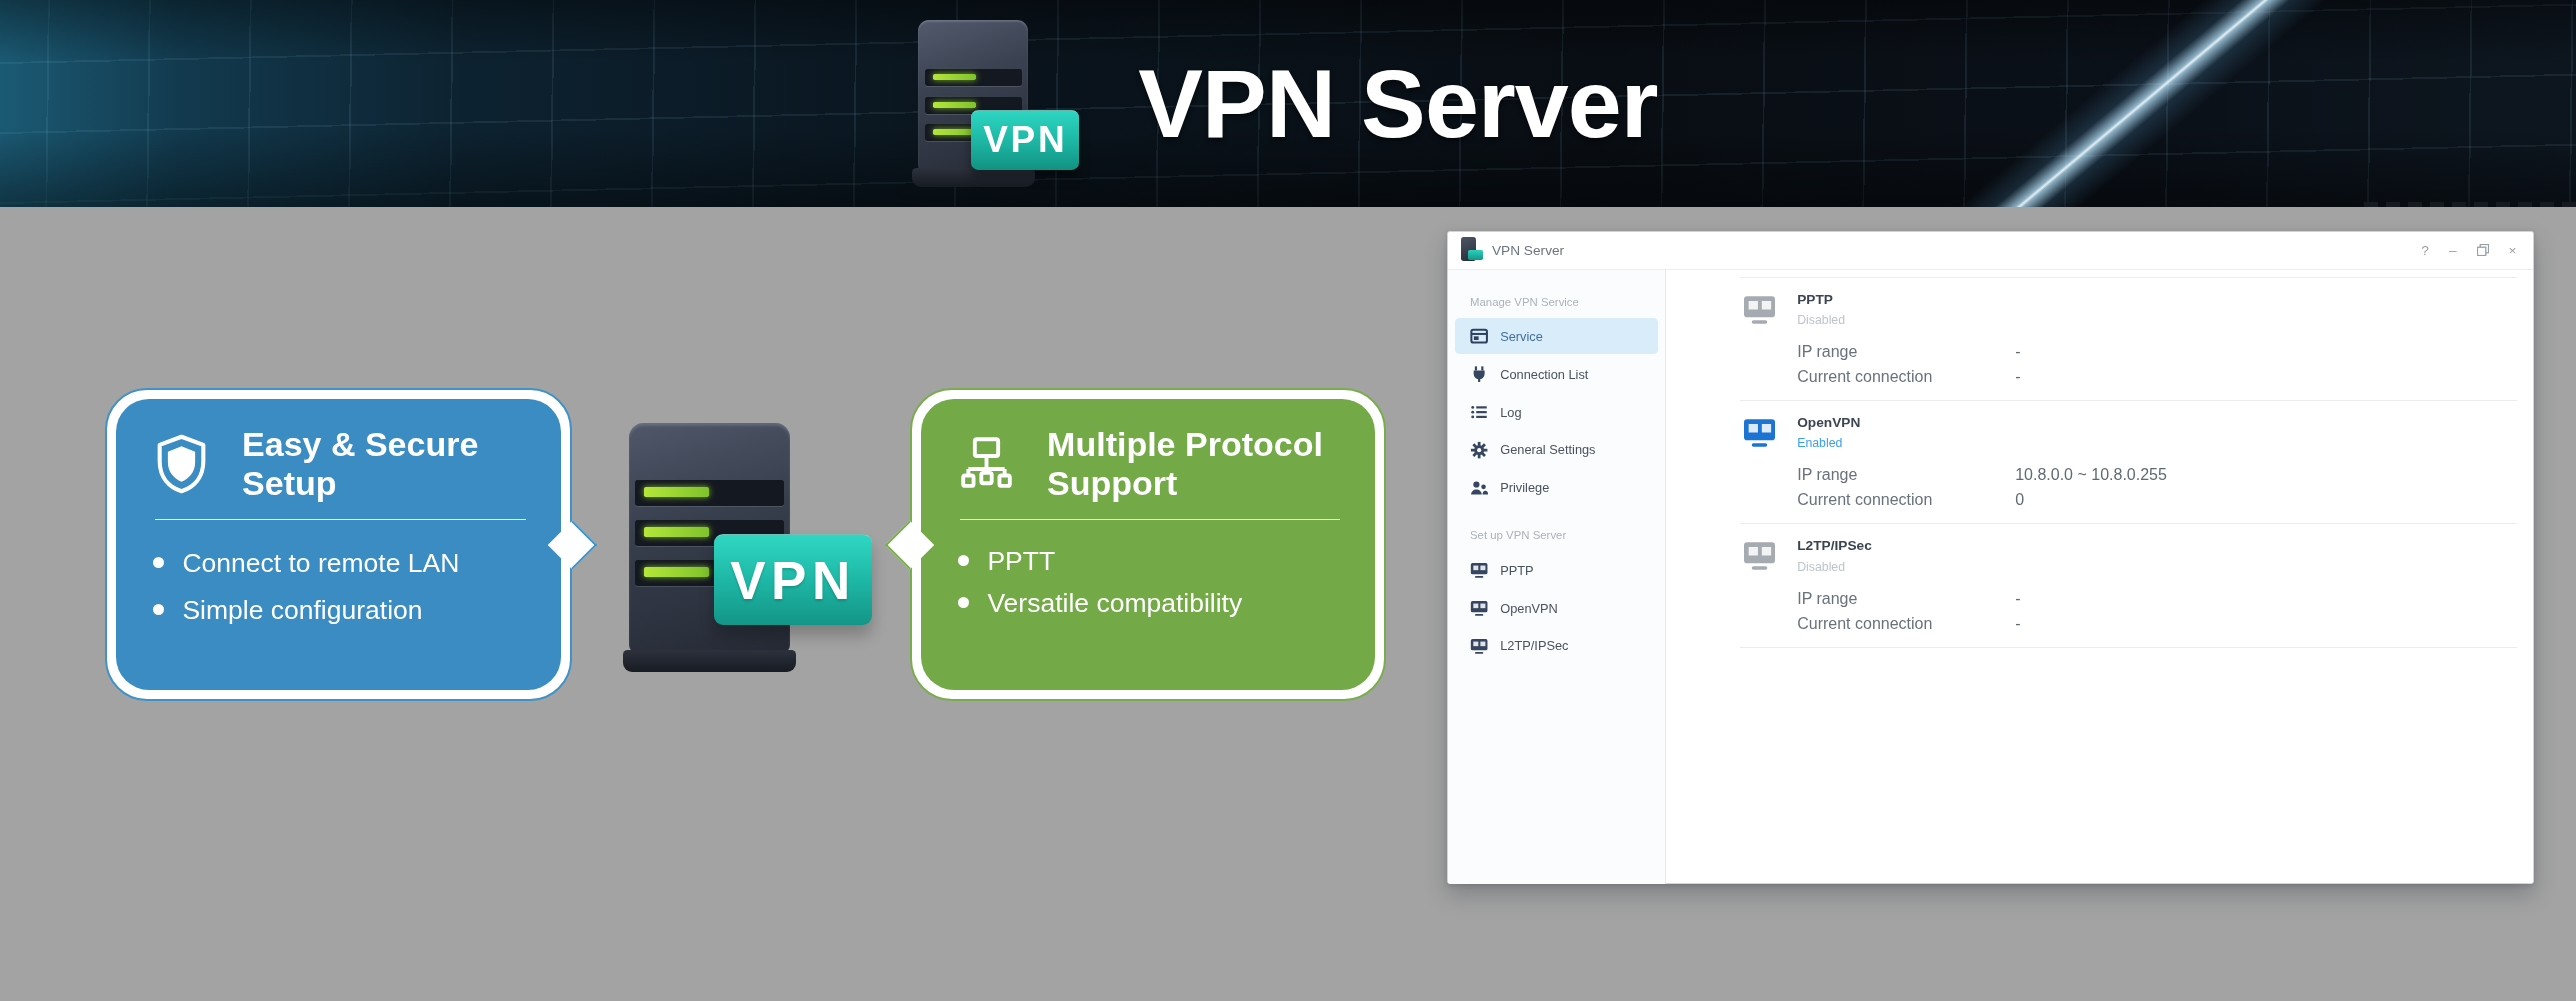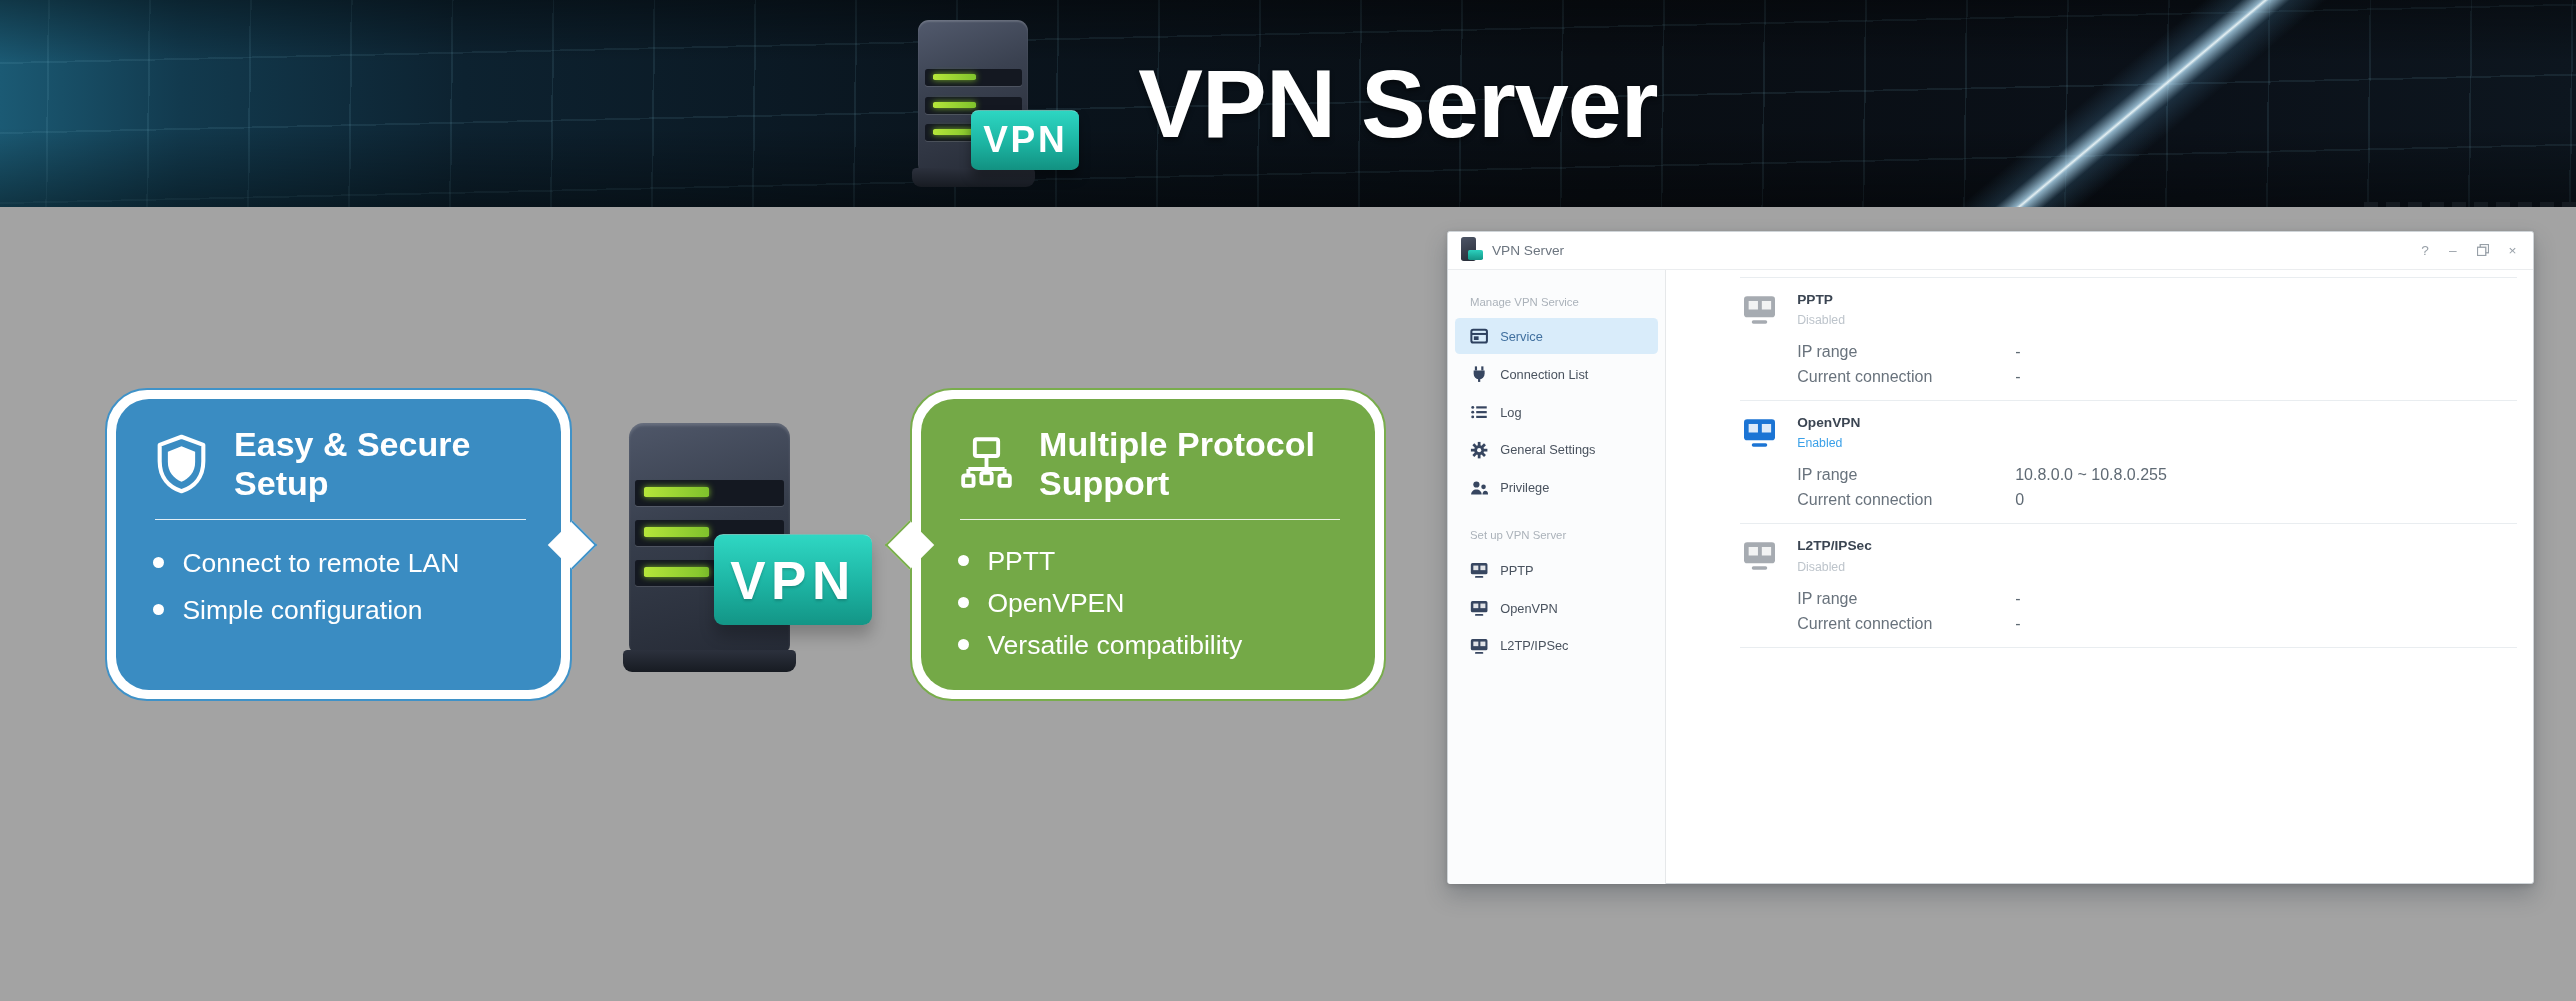--- a/index.html
+++ b/index.html
@@ -47,21 +47,21 @@
   .hero-title { color:#fff; font-size:97px; font-weight:bold; letter-spacing:-0.9px;
          text-shadow:0 2.7px 5.5px rgba(0,0,0,.45); }
 
   
   .bubble { position:absolute; background:#fff; border-radius:42px; padding:9.1px; }
   .bubble.blue  { left:105px; top:388px; width:467px; height:313px; border:2.7px solid #3f92c8; }
   .bubble.green { left:910px; top:388px; width:476px; height:313px; border:2.7px solid #79ad4c; }
   .bubble-inner { width:100%; height:100%; border-radius:33px; padding:25.6px 33px 22px 37px; color:#fff; }
   .blue  .bubble-inner { background:#3a8cc2; }
   .green .bubble-inner { background:#74a947; }
-  .card-head { display:flex; align-items:center; gap:24px; }
+  .card-head { display:flex; align-items:center; gap:32px; }
   .card-head .cicon { flex:0 0 auto; width:57px; height:60px; color:#fff; }
   .card-head h2 { font-size:34px; font-weight:bold; letter-spacing:0; }
   .bubble hr { border:none; border-top:1.8px solid rgba(255,255,255,.85); margin:16.5px 1.8px 20px 1.8px; }
   .bubble ul { list-style:none; }
   .bubble li { display:flex; align-items:baseline; gap:18.3px; font-size:26.5px; }
   .blue  li { line-height:47px; }
   .green li { line-height:42px; }
   .bubble .dot { flex:0 0 auto; width:11px; height:11px; border-radius:50%; background:#fff; position:relative; top:-4.6px; }
   .tail { position:absolute; width:35px; height:35px; background:#fff; top:50%; z-index:3; }
   .tail-r { right:-20px; transform:translateY(-50%) rotate(45deg);
@@ -221,24 +221,20 @@
           </span>
           <h2>Multiple Protocol Support</h2>
         </div>
         <hr>
         <ul id="list-right">
   <li>
     <span class="dot"></span>
     <span class="btxt">PPTT</span>
   </li>
 
-  <li>
-    <span class="dot"></span>
-    <span class="btxt">OpenVPEN</span>
-  </li>
 
 
   <li>
     <span class="dot"></span>
     <span class="btxt">Versatile compatibility</span>
   </li>
 </ul>
       </div>
       <span class="tail tail-l"></span>
     </div>

